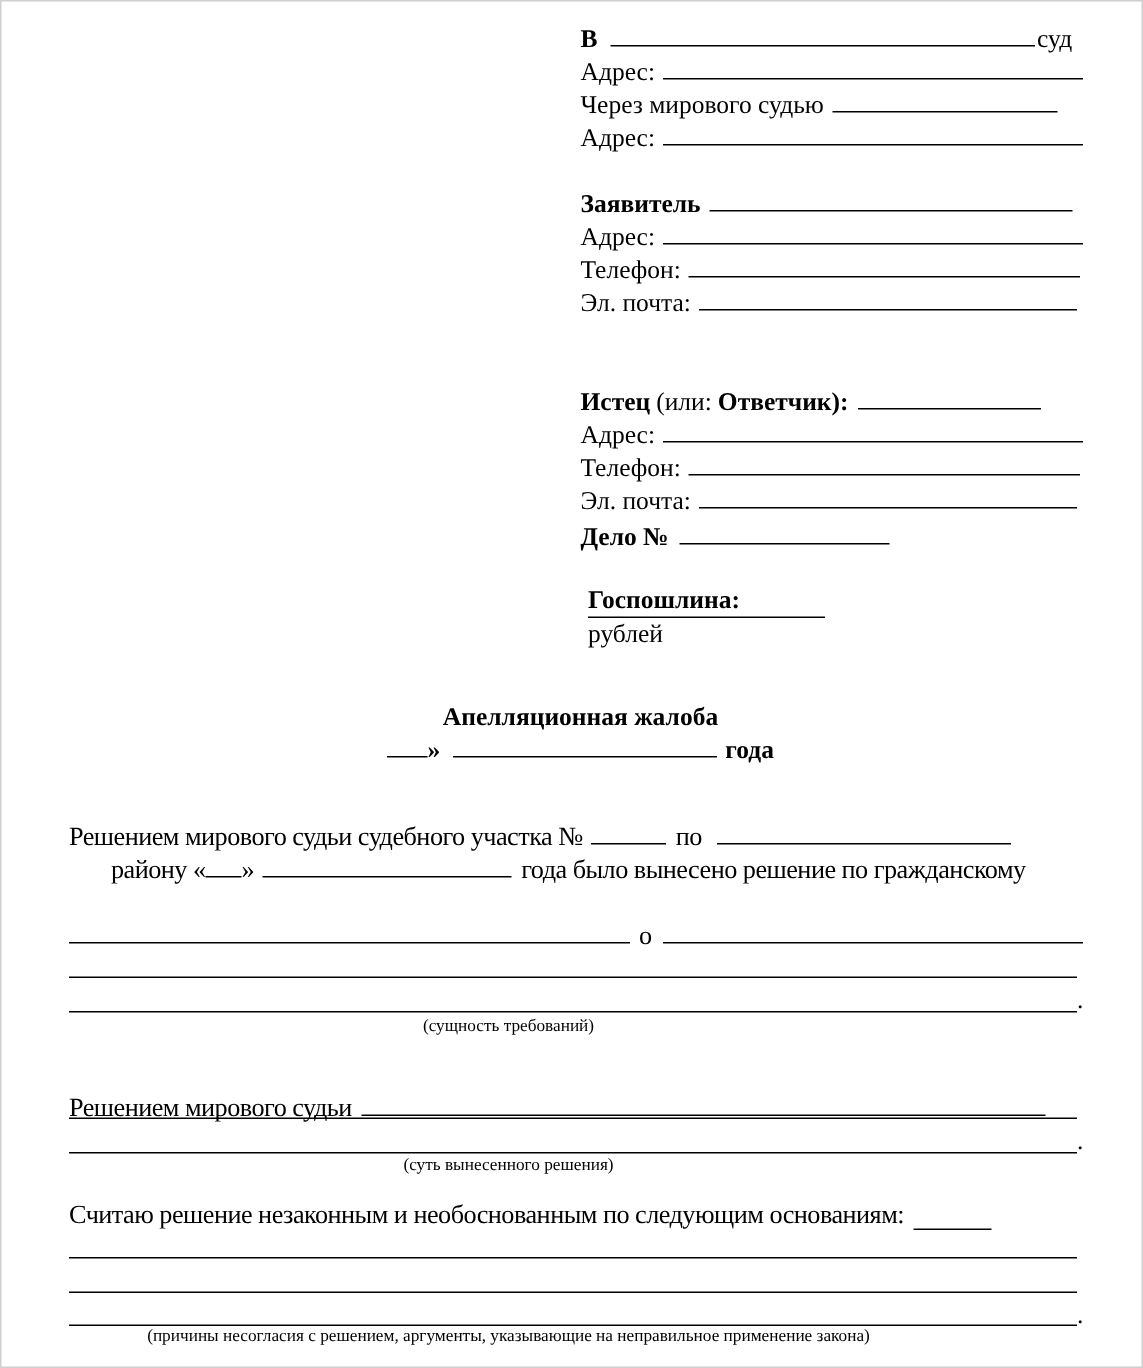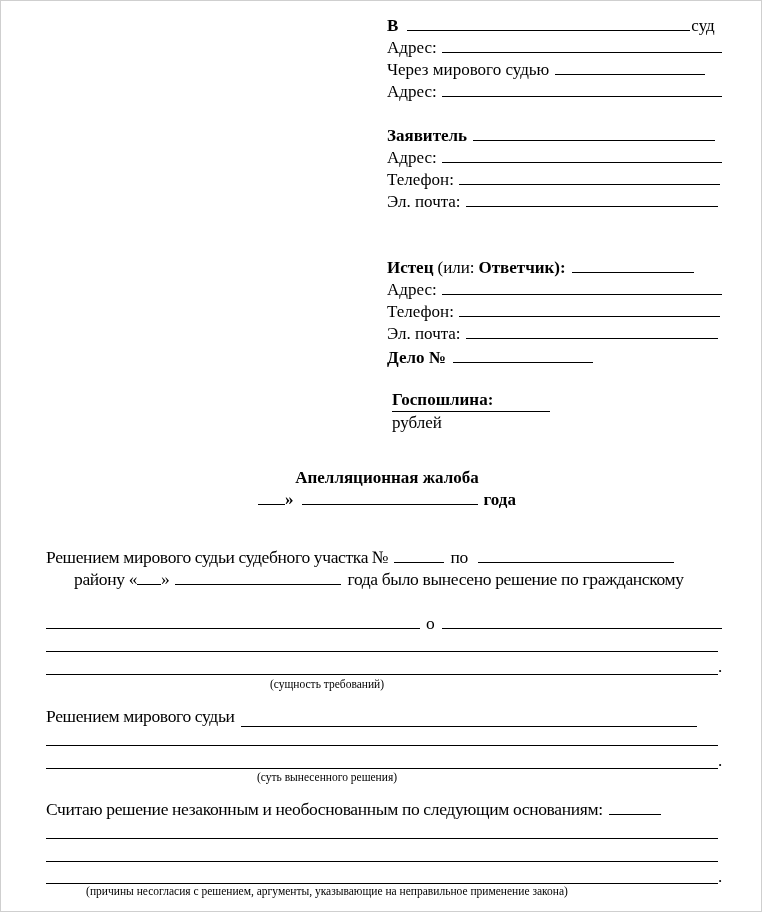--- a/index.html
+++ b/index.html
@@ -13,21 +13,21 @@
       border: 1px solid #cfcfcf; background: #fff;
     }
     .hdr { position: absolute; left: 386px; top: 14px; width: 360px; font-size: 17px; }
     .hline { position: absolute; left: 0; height: 22px; line-height: 22px; white-space: nowrap; display: flex; align-items: baseline; }
     .blank { display: inline-block; border-bottom: 1px solid #000; height: 15px; margin-left: 5px; }
     .b { font-weight: bold; }
     .title { position: absolute; left: 0; width: 772px; text-align: center; font-size: 17px; font-weight: bold; }
     .row { position: absolute; left: 45px; height: 22px; line-height: 22px; white-space: nowrap; display: flex; align-items: baseline; font-size: 17.5px; transform-origin: left; }
     .line { position: absolute; left: 45px; border-bottom: 1px solid #000; height: 0; }
     .dot { position: absolute; font-size: 17px; }
-    .caption { position: absolute; left: 0; width: 628px; text-align: center; font-size: 11.5px; padding-left: 12px; }
+    .caption { position: absolute; left: 12px; width: 628px; text-align: center; font-size: 11.5px; padding-left: 12px; }
     .narrow { letter-spacing: -0.35px; }
   </style>
 </head>
 <body>
 
 <div class="page">
 
   <div class="hdr">
     <div class="hline" style="top:0px;">
       <span class="b">В</span>
@@ -118,30 +118,30 @@
   <div class="row" style="top:611px;">
     <span class="blank" style="width:374px;margin-left:0;margin-right:6px;"></span>
     <span>о</span>
     <span class="blank" style="width:280px;margin-left:7px;"></span>
   </div>
   <div class="line" style="top:650px; width:672px;"></div>
   <div class="line" style="top:673px; width:672px;"></div>
   <span class="dot" style="left:717px; top:656px;">.</span>
   <div class="caption" style="top:677px;">(сущность требований)</div>
 
-  <div class="row narrow" style="top:704px;align-items:flex-end;">
+  <div class="row narrow" style="top:726px;">
     <span>Решением мирового судьи</span>
     <span class="blank" style="width:456px;margin-left:6px;"></span>
   </div>
   <div class="line" style="top:744px; width:672px;"></div>
   <div class="line" style="top:767px; width:672px;"></div>
   <span class="dot" style="left:717px; top:750px;">.</span>
   <div class="caption" style="top:770px;">(суть вынесенного решения)</div>
 
-  <div class="row narrow" style="top:797px;">
+  <div class="row narrow" style="top:797px;align-items:flex-end;">
     <span>Считаю решение незаконным и необоснованным по следующим основаниям:</span>
     <span class="blank" style="width:52px;margin-left:6px;"></span>
   </div>
   <div class="line" style="top:837px; width:672px;"></div>
   <div class="line" style="top:860px; width:672px;"></div>
   <div class="line" style="top:882px; width:672px;"></div>
   <span class="dot" style="left:717px; top:866px;">.</span>
   <div class="caption" style="top:884px;">(причины несогласия с решением, аргументы, указывающие на неправильное применение закона)</div>
 
 </div>

